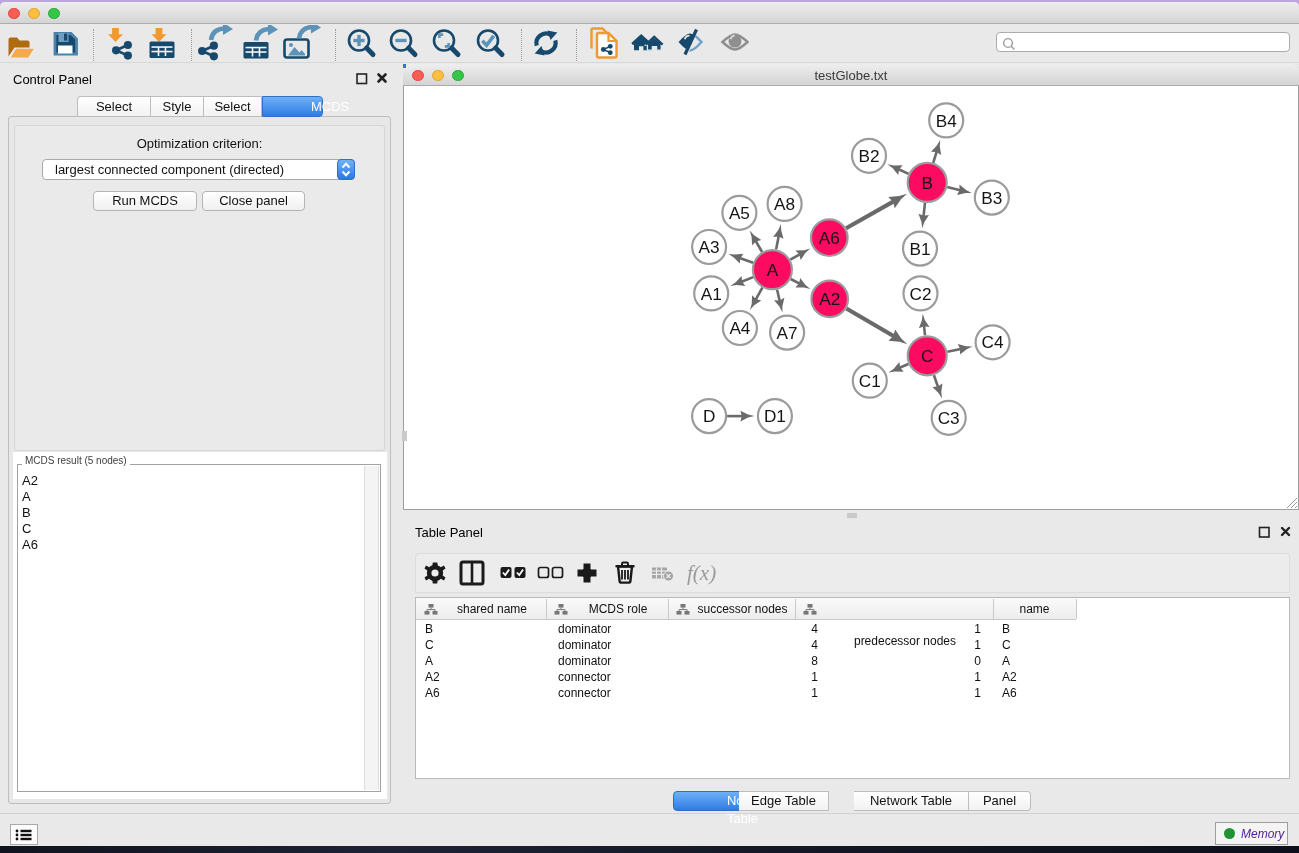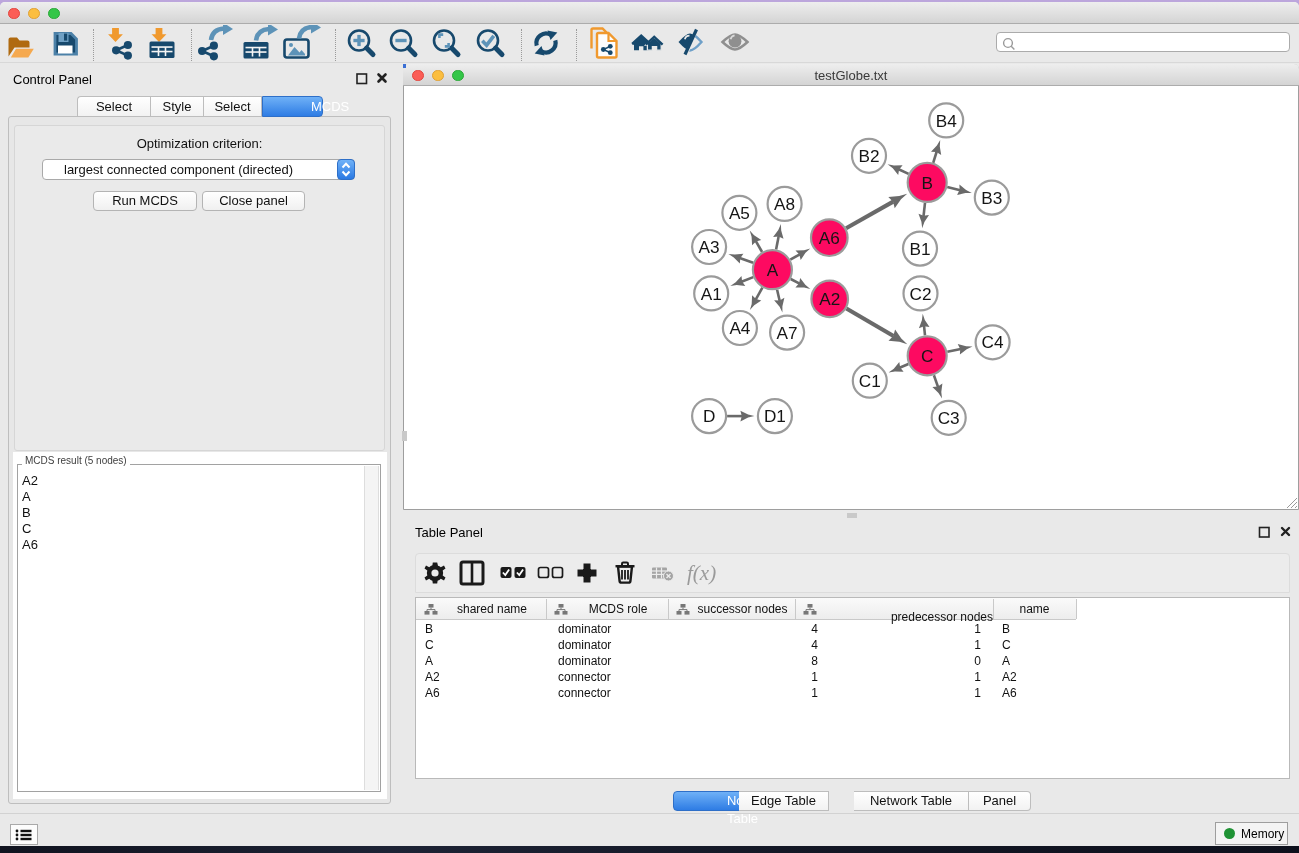--- a/index.html
+++ b/index.html
@@ -139,21 +139,21 @@
 
 <div class="tab" style="left:77px; top:96px; width:73px; border-radius:4px 0 0 0; border-right:none;">Select</div>
 <div class="tab" style="left:150px; top:96px; width:53px; border-right:none;">Style</div>
 <div class="tab" style="left:203px; top:96px; width:59px;">Select</div>
 <div class="tab tabsel" style="left:262px; top:96px; width:61px; border-radius:0 4px 4px 0;">MCDS</div>
 
 <div class="abs" style="left:14px; top:125px; width:371px; height:326px; background:#EAEAEA; border:1px solid #D6D6D6; border-radius:3px;"></div>
 <div class="abs" style="left:14px; top:136px; width:371px; text-align:center; font-size:13px; color:#111;">Optimization criterion:</div>
 
 <div class="abs" style="left:42px; top:159px; width:313px; height:21px; background:#fff; border:1px solid #A9A9A9; border-radius:4px;"></div>
-<div class="abs" style="left:55px; top:162px; font-size:13px; color:#111;margin-left:9px;">largest connected component (directed)</div>
+<div class="abs" style="left:55px; top:162px; font-size:13px; color:#111;">largest connected component (directed)</div>
 <div class="abs" style="left:337px; top:159px; width:18px; height:21px; background:linear-gradient(#70B2F8,#2A79E3); border:1px solid #2E6FC8; border-radius:4px;"></div>
 <svg class="abs" style="left:337px; top:159px;" width="18" height="21">
   <path d="M5.5 8.5 L9 4.8 L12.5 8.5" fill="none" stroke="#fff" stroke-width="2"></path>
   <path d="M5.5 12.5 L9 16.2 L12.5 12.5" fill="none" stroke="#fff" stroke-width="2"></path>
 </svg>
 
 <div class="btn" style="left:93px; top:191px; width:104px; height:20px; line-height:18px;">Run MCDS</div>
 <div class="btn" style="left:202px; top:191px; width:103px; height:20px; line-height:18px;">Close panel</div>
 
 <div class="abs" style="left:13px; top:452px; width:374px; height:347px; background:#fff;"></div>
@@ -324,21 +324,21 @@
   </svg>
 <div class="abs" style="left:795px; top:599px; width:1px; height:20px; background:#C9C9C9;"></div>
 <div class="abs" style="left:690px; top:602px; width:105px; text-align:center; font-size:12px; color:#111;">successor nodes</div>
 <svg class="abs" style="left:676px; top:603px;" width="14" height="13">
     <rect x="4.5" y="1" width="5" height="3.6" fill="#777"></rect>
     <rect x="0.5" y="8" width="5" height="3.6" fill="#777"></rect>
     <rect x="8.5" y="8" width="5" height="3.6" fill="#777"></rect>
     <path d="M7 4.6 v2 M3 9 v-2.4 h8 v2.4" fill="none" stroke="#777" stroke-width="1"></path>
   </svg>
 <div class="abs" style="left:993px; top:599px; width:1px; height:20px; background:#C9C9C9;"></div>
-<div class="abs" style="left:817px; top:610px; width:176px; text-align:right; font-size:12px; color:#111;">predecessor nodes</div>
+<div class="abs" style="left:817px; top:634px; width:176px; text-align:center; font-size:12px; color:#111;">predecessor nodes</div>
 <svg class="abs" style="left:803px; top:603px;" width="14" height="13">
     <rect x="4.5" y="1" width="5" height="3.6" fill="#777"></rect>
     <rect x="0.5" y="8" width="5" height="3.6" fill="#777"></rect>
     <rect x="8.5" y="8" width="5" height="3.6" fill="#777"></rect>
     <path d="M7 4.6 v2 M3 9 v-2.4 h8 v2.4" fill="none" stroke="#777" stroke-width="1"></path>
   </svg>
 <div class="abs" style="left:1076px; top:599px; width:1px; height:20px; background:#C9C9C9;"></div>
 <div class="abs" style="left:993px; top:602px; width:83px; text-align:center; font-size:12px; color:#111;">name</div>
 <div class="abs" style="left:425px; top:622px; font-size:12px; color:#111;">B</div>
 <div class="abs" style="left:558px; top:622px; font-size:12px; color:#111;">dominator</div>
@@ -376,15 +376,15 @@
 <svg class="abs" style="left:14px; top:828px;" width="20" height="14">
   <circle cx="3" cy="3" r="1.4" fill="#111"></circle>
     <circle cx="3" cy="7" r="1.4" fill="#111"></circle>
     <circle cx="3" cy="11" r="1.4" fill="#111"></circle>
   <rect x="6.5" y="1.8" width="11" height="2.4" fill="#111"></rect>
     <rect x="6.5" y="5.8" width="11" height="2.4" fill="#111"></rect>
     <rect x="6.5" y="9.8" width="11" height="2.4" fill="#111"></rect>
 </svg>
 <div class="abs" style="left:1215px; top:822px; width:73px; height:23px; background:#F4F4F4; border:1px solid #9E9E9E;"></div>
 <div class="abs" style="left:1224px; top:828px; width:11px; height:11px; border-radius:50%; background:#1F9335;"></div>
-<div class="abs" style="left:1241px; top:827px; font-size:12px; color:#000000;">Memory</div>
+<div class="abs" style="left:1241px; top:827px; font-size:12px; color:#4c1d95;font-style:italic;">Memory</div>
 
 <div class="abs" style="left:0; top:846px; width:1299px; height:7px; background:linear-gradient(90deg,#10131f,#1d2335 30%,#141826 60%,#0d101c);"></div>
 
 </body></html>

